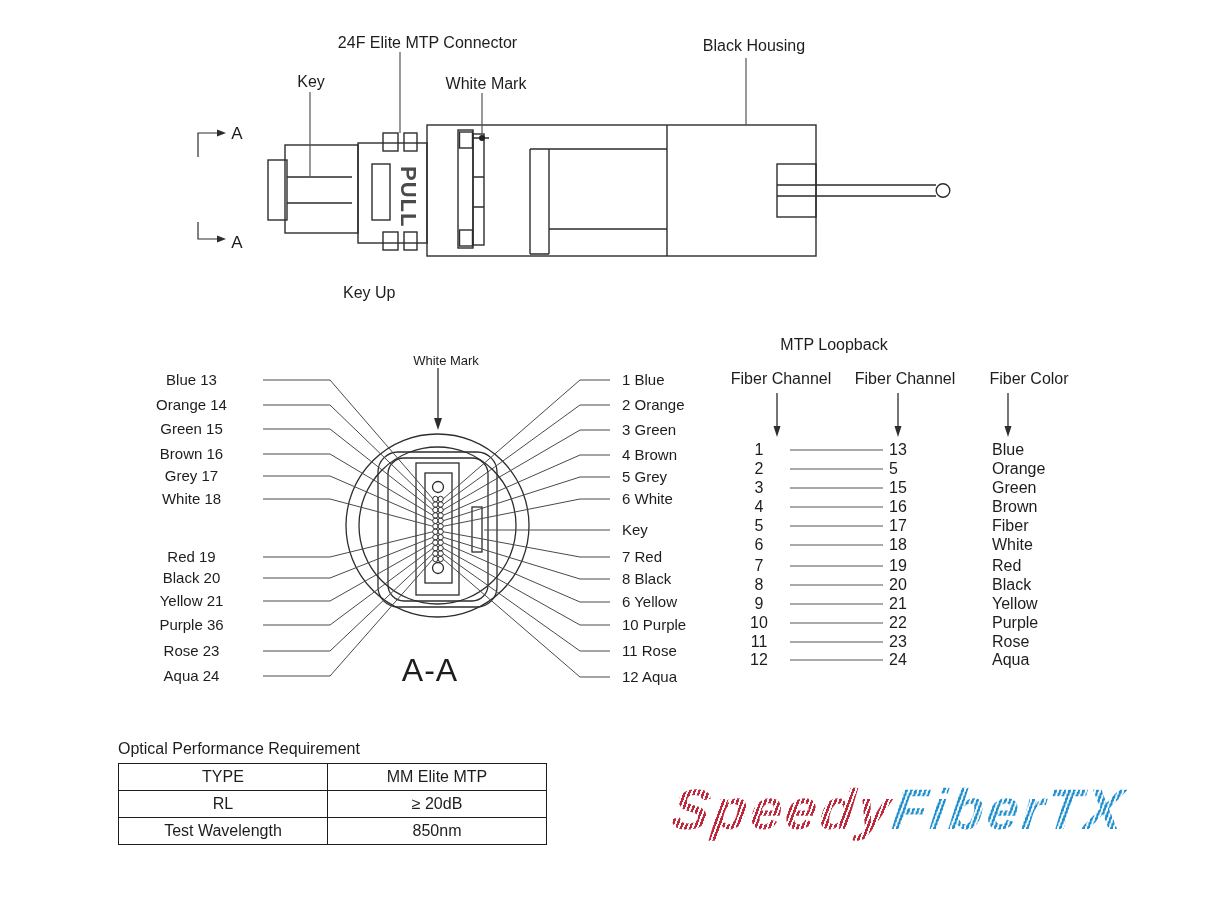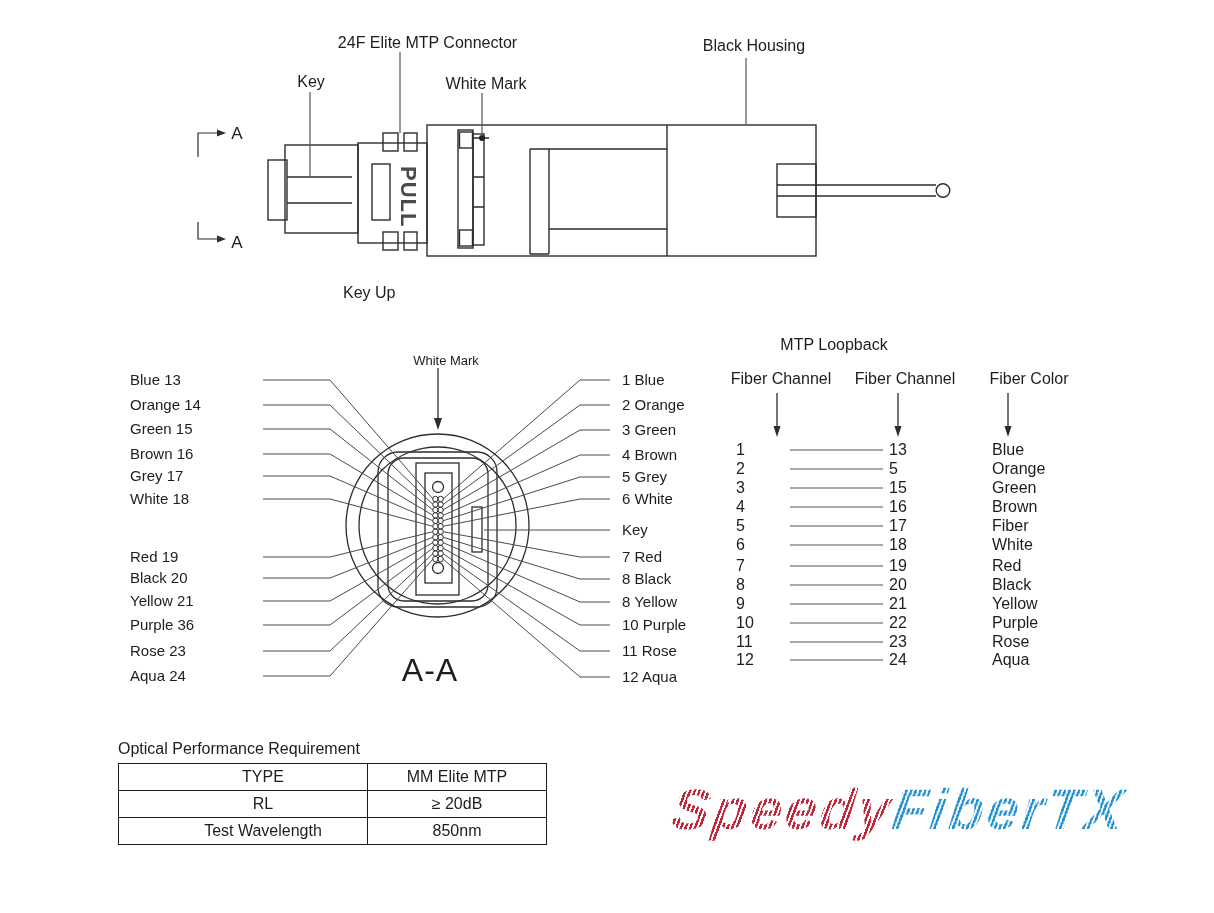--- a/index.html
+++ b/index.html
@@ -3,30 +3,30 @@
 <meta charset="utf-8">
 <style>
   html,body{margin:0;padding:0;background:#ffffff;}
   .canvas{position:relative;width:1214px;height:913px;background:#ffffff;overflow:hidden;
           font-family:"Liberation Sans",sans-serif;color:#1d1d1d;}
   .abs{position:absolute;}
   .lbl{position:absolute;font-size:16px;line-height:20px;white-space:nowrap;}
   .sm{font-size:15px;}
   .xs{font-size:13px;line-height:18px;}
   .c{text-align:center;}
-  .r{text-align:left;}
+  .r{text-align:center;}
   .amark{position:absolute;font-size:17px;line-height:20px;}
   .aa{position:absolute;font-size:32px;line-height:36px;letter-spacing:1px;}
   .pull{position:absolute;left:421px;top:166px;width:60px;font-size:22px;font-weight:700;
         letter-spacing:1px;color:#4a4a4a;transform:rotate(90deg);transform-origin:0 0;}
   .lb-txt{position:absolute;font-size:16px;line-height:20px;white-space:nowrap;}
   .perf-title{position:absolute;left:118px;top:739px;font-size:16px;line-height:20px;}
   .perf-table{position:absolute;left:118px;top:763px;width:429px;border-collapse:collapse;table-layout:fixed;}
   .perf-table td{border:1.5px solid #1c1c1c;height:26px;text-align:center;font-size:16px;padding:0;}
-  .perf-table td.col1{width:208px;padding-left:40px;}
+  .perf-table td.col1{width:208px;}
   .logo{position:absolute;left:672px;top:778px;font-size:57px;line-height:62px;font-style:italic;
         font-weight:700;letter-spacing:3px;white-space:nowrap;transform:skewX(-6deg);}
   .logo-red{color:#C0273A;}
   .logo-blue{color:#1F8FCE;}
   @supports ((-webkit-background-clip: text)){
     .logo-red{background-image:repeating-linear-gradient(105deg,#C0273A 0 2.5px,#ffffff 2.5px 4.5px);
               -webkit-background-clip:text;background-clip:text;color:transparent;}
     .logo-blue{background-image:repeating-linear-gradient(105deg,#1F8FCE 0 2.5px,#ffffff 2.5px 4.5px);
                -webkit-background-clip:text;background-clip:text;color:transparent;}
   }
@@ -149,21 +149,21 @@
 
   <div class="lbl sm" style="left:622px;top:370px">1 Blue</div>
   <div class="lbl sm" style="left:622px;top:395px">2 Orange</div>
   <div class="lbl sm" style="left:622px;top:420px">3 Green</div>
   <div class="lbl sm" style="left:622px;top:445px">4 Brown</div>
   <div class="lbl sm" style="left:622px;top:467px">5 Grey</div>
   <div class="lbl sm" style="left:622px;top:489px">6 White</div>
   <div class="lbl sm" style="left:622px;top:520px">Key</div>
   <div class="lbl sm" style="left:622px;top:547px">7 Red</div>
   <div class="lbl sm" style="left:622px;top:569px">8 Black</div>
-  <div class="lbl sm" style="left:622px;top:592px">8 Yellow</div>
+  <div class="lbl sm" style="left:622px;top:592px">6 Yellow</div>
   <div class="lbl sm" style="left:622px;top:615px">10 Purple</div>
   <div class="lbl sm" style="left:622px;top:641px">11 Rose</div>
   <div class="lbl sm" style="left:622px;top:667px">12 Aqua</div>
 
   <div class="lb-txt c" style="left:773px;top:335px;width:122px">MTP Loopback</div>
   <div class="lb-txt c" style="left:727px;top:369px;width:108px">Fiber Channel</div>
   <div class="lb-txt c" style="left:851px;top:369px;width:108px">Fiber Channel</div>
   <div class="lb-txt c" style="left:984px;top:369px;width:90px">Fiber Color</div>
 
   <div class="lb-txt r" style="left:736px;top:440px;width:46px">1</div>

